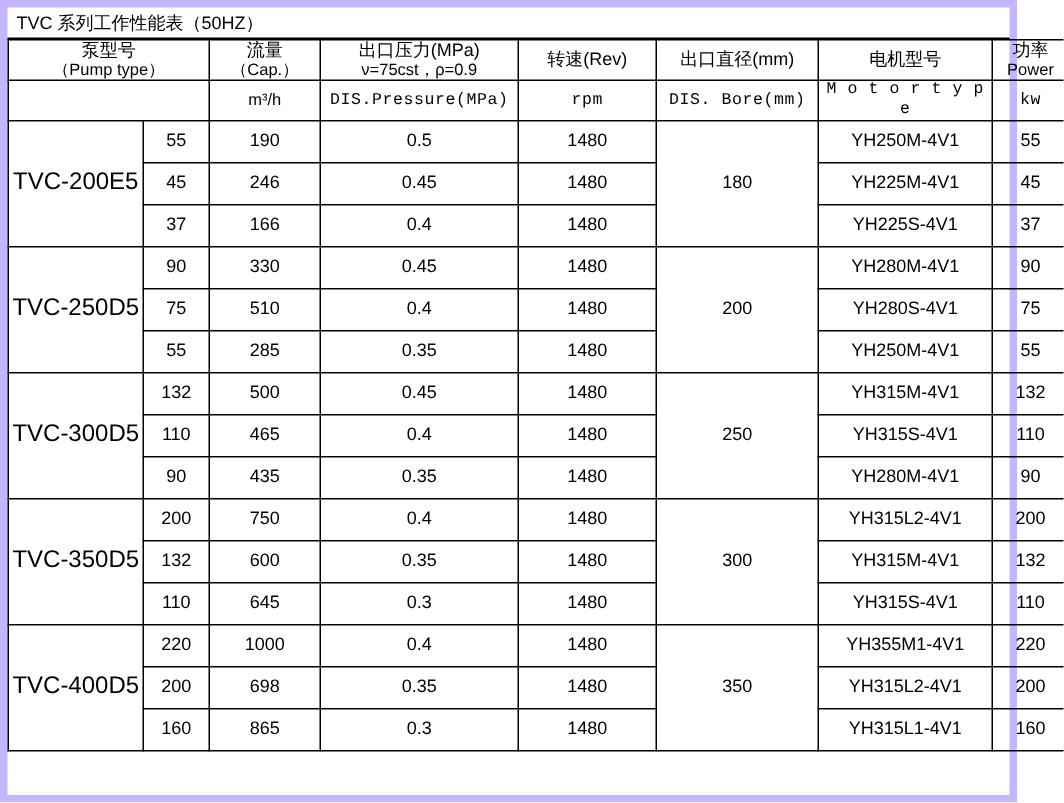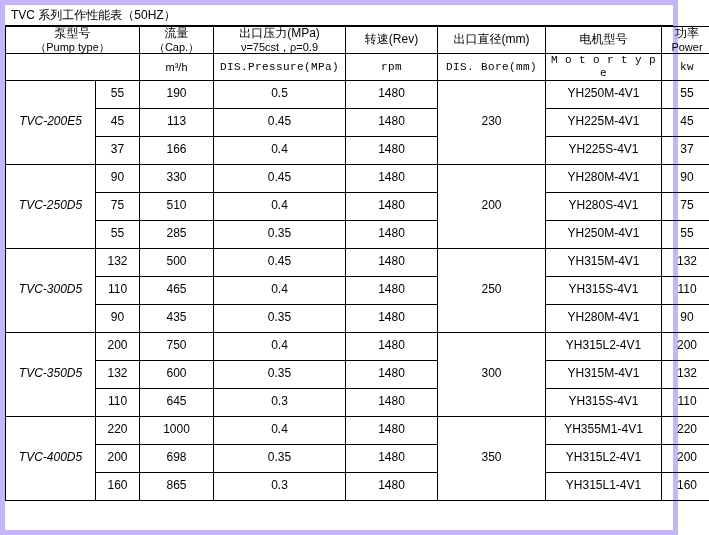--- a/index.html
+++ b/index.html
@@ -52,22 +52,21 @@
   .hdr-l2 { display: block; font-size: 11px; }
   .hdr-l3 { display: block; font-size: 11px; }
   .unitrow td {
     height: 24px;
     font-size: 11px;
   }
   .datarow td {
     height: 27px;
   }
   .pumptype {
-    font-size: 12px;
-    font-style: italic;
+    font-size: 16px;
   }
   .group-top td {
     border-top: 1px solid #000;
   }
   .mono {
     font-family: "Liberation Mono", monospace;
     letter-spacing: 0.4px;
     font-size: 11.5px;
   }
   col.c0 { width: 90px; }
@@ -133,27 +132,27 @@
         <td class="mono">DIS. Bore(mm)</td>
         <td class="mono">M o t o r   t y p e</td>
         <td class="mono">kw</td>
       </tr>
     <tr class="datarow group-top">
           <td rowspan="3" class="pumptype">TVC-200E5</td>
           <td>55</td>
           <td>190</td>
           <td>0.5</td>
           <td>1480</td>
-          <td rowspan="3">230</td>
+          <td rowspan="3">180</td>
           <td>YH250M-4V1</td>
           <td>55</td>
         </tr>
         <tr class="datarow">
           <td>45</td>
-          <td>113</td>
+          <td>246</td>
           <td>0.45</td>
           <td>1480</td>
           <td>YH225M-4V1</td>
           <td>45</td>
         </tr>
         <tr class="datarow">
           <td>37</td>
           <td>166</td>
           <td>0.4</td>
           <td>1480</td>

